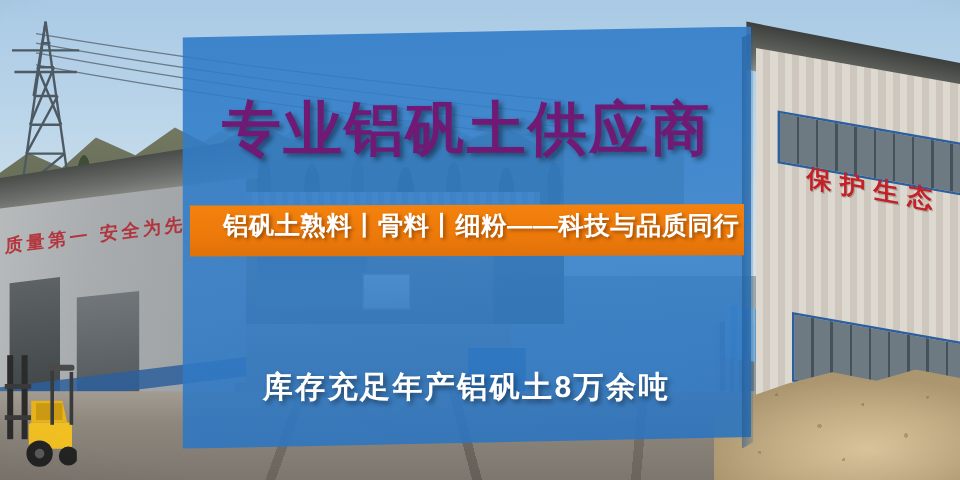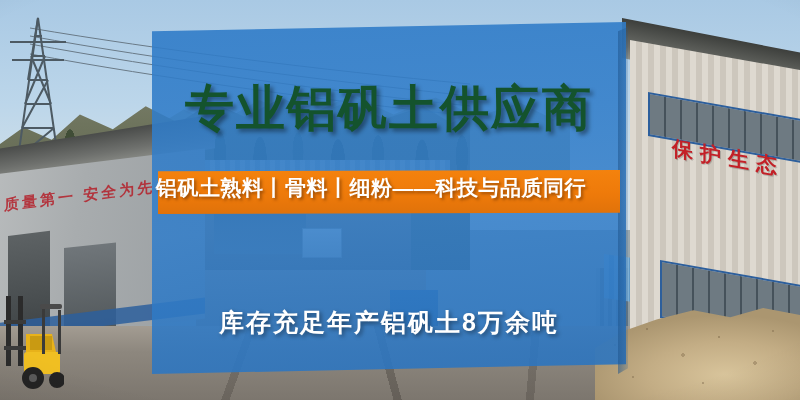--- a/index.html
+++ b/index.html
@@ -227,40 +227,40 @@
     left: 618px; top: 22px; width: 10px; height: 352px;
     background: linear-gradient(90deg, rgba(30,84,140,.55), rgba(30,84,140,.18));
     clip-path: polygon(0 2.6%, 100% 1.4%, 100% 98.4%, 0 100%);
   }
 
   
   .headline {
     position: absolute;
     left: 152px; top: 83px; width: 474px;
     text-align: center;
-    color: #14532d;
+    color: #701a75;
     font-size: 49px;
     font-weight: bold;
     letter-spacing: 2px;
     line-height: 1.05;
     text-shadow: 3px 3px 4px rgba(0,0,0,.42);
     white-space: nowrap;
   }
 
   .orange-bar {
     position: absolute;
     left: 158px; top: 170px;
     width: 462px; height: 44px;
     background: linear-gradient(180deg, #f4820d 0%, #ee7a0a 55%, #e0720a 100%);
     clip-path: polygon(0 3%, 100% 0, 100% 97%, 0 100%);
     box-shadow: 3px 4px 7px rgba(0,0,0,.30);
   }
   .orange-bar-text {
     position: absolute;
-    left: 140px; top: 170px; width: 462px; height: 36px;
+    left: 170px; top: 170px; width: 462px; height: 36px;
     display: flex; align-items: center; justify-content: center;
     color: #ffffff; font-size: 21px; font-weight: bold; letter-spacing: .5px;
     text-shadow: 2px 2px 3px rgba(90,40,0,.55);
     white-space: nowrap;
     border-radius: 14px;
   }
 
   .sub {
     position: absolute; left: 152px; width: 474px;
     text-align: center;

